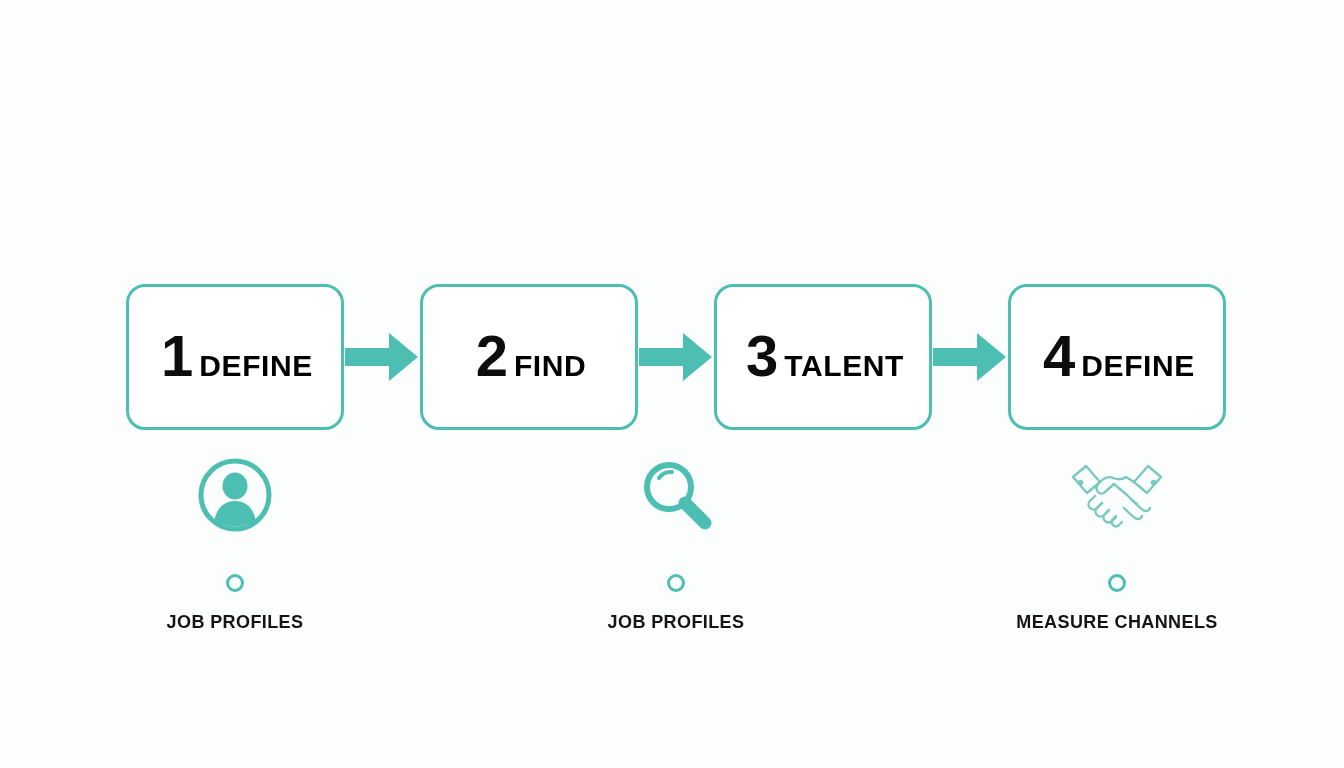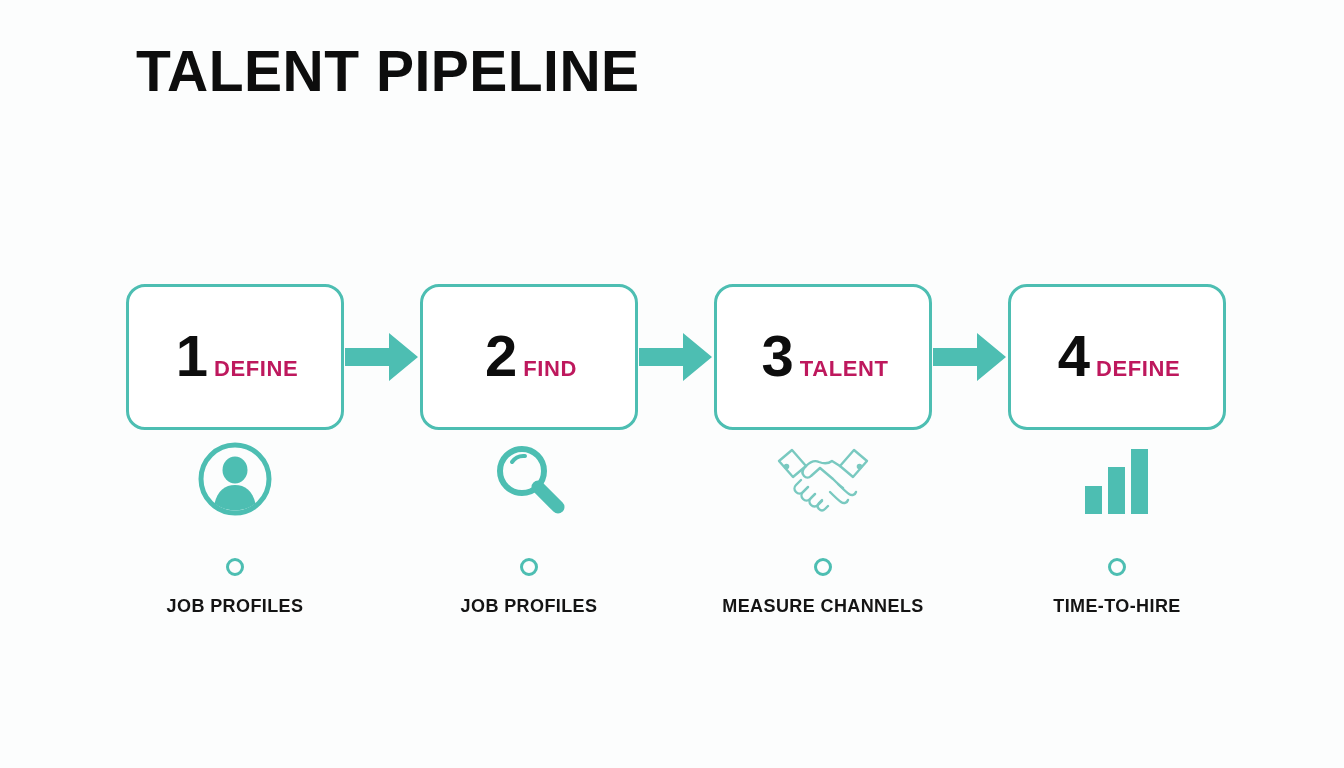--- a/index.html
+++ b/index.html
@@ -64,40 +64,40 @@
     padding-left: 4px;
   }
   .step-number {
     font-size: 58px;
     font-weight: 700;
     color: #0d0d0d;
     line-height: 0.82;
     letter-spacing: -1px;
   }
   .step-label {
-    font-size: 22px;
-    font-weight: 700;
-    color: #be185d;
+    font-size: 30px;
+    font-weight: 700;
+    color: #000000;
     letter-spacing: 0.6px;
     margin-left: 7px;
     white-space: nowrap;
   }
 
   .arrow {
     flex: 0 0 auto;
     width: 74px;
     height: 56px;
     display: block;
   }
 
   
   #columns {
     position: absolute;
     left: 126px;
-    top: 436px;
+    top: 452px;
     width: 1100px;
     height: 200px;
     display: flex;
     justify-content: space-between;
   }
   .col {
     width: 218px;
     display: flex;
     flex-direction: column;
     align-items: center;
@@ -123,21 +123,20 @@
     letter-spacing: 0.4px;
     color: #141414;
     white-space: nowrap;
     text-align: center;
   }
 </style>
 </head>
 <body>
 
 <div id="title-block">
-  <div class="title-line">TALENT PIPELINE</div>
 </div>
 
 <div id="pipeline">
 
   <div class="step-box">
     <div class="step-inner">
       <span class="step-number">1</span>
       <span class="step-label">DEFINE</span>
     </div>
   </div>
@@ -220,25 +219,14 @@
           <path d="M47 60 l-3 3 c-2 2 -2 4 0 6 c2 2 4 2 6 0 l3 -3"></path>
           <path d="M55 52 c4 4 8 8 11 10 c3 2 6 1 7 -2"></path>
           <path d="M63 44 c4 4 8 8 11 10 c3 2 6 1 7 -2"></path>
         </g>
       </svg>
     </div>
     <div class="bullet-ring"></div>
     <div class="caption">MEASURE CHANNELS</div>
   </div>
 
-  <div class="col">
-    <div class="icon-wrap">
-      <svg width="72" height="78" viewBox="0 0 72 78">
-        <rect x="4" y="46" width="17" height="28" fill="#4dbeb2"></rect>
-        <rect x="27" y="27" width="17" height="47" fill="#4dbeb2"></rect>
-        <rect x="50" y="9" width="17" height="65" fill="#4dbeb2"></rect>
-      </svg>
-    </div>
-    <div class="bullet-ring"></div>
-    <div class="caption">TIME-TO-HIRE</div>
-  </div>
 
 </div>
 
 </body></html>

